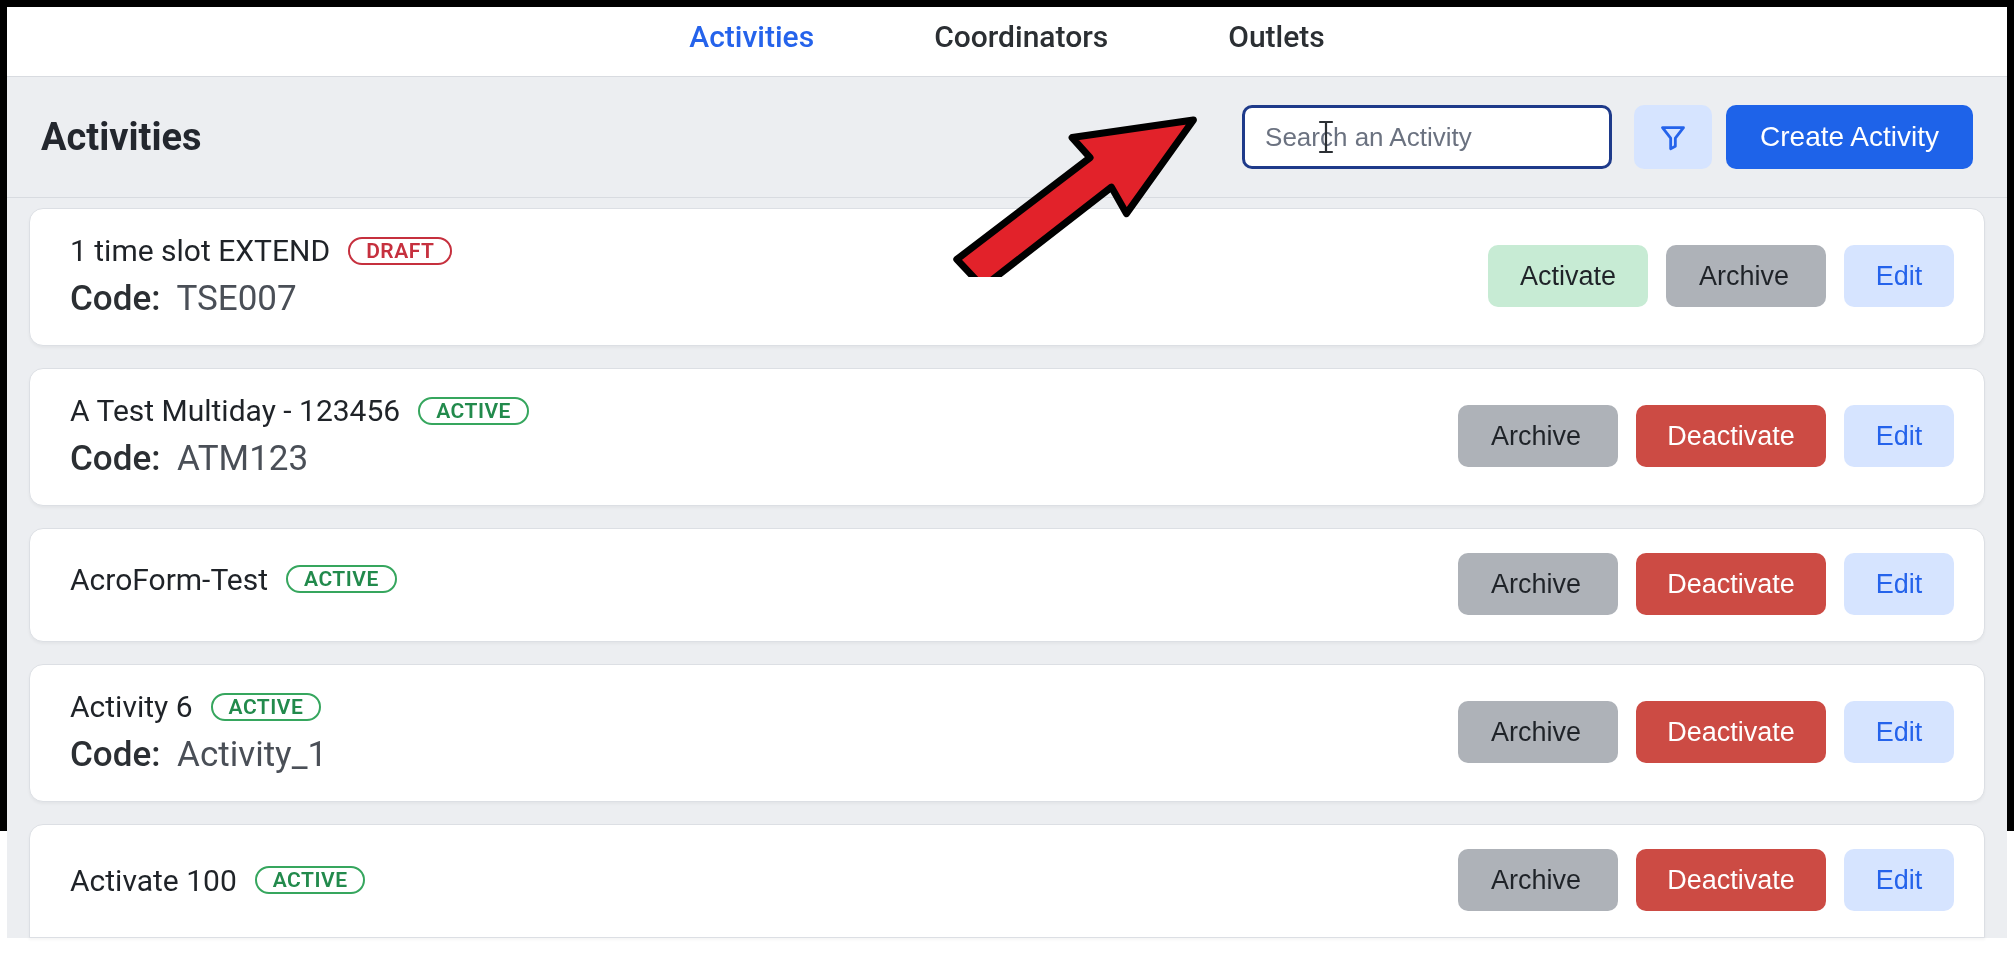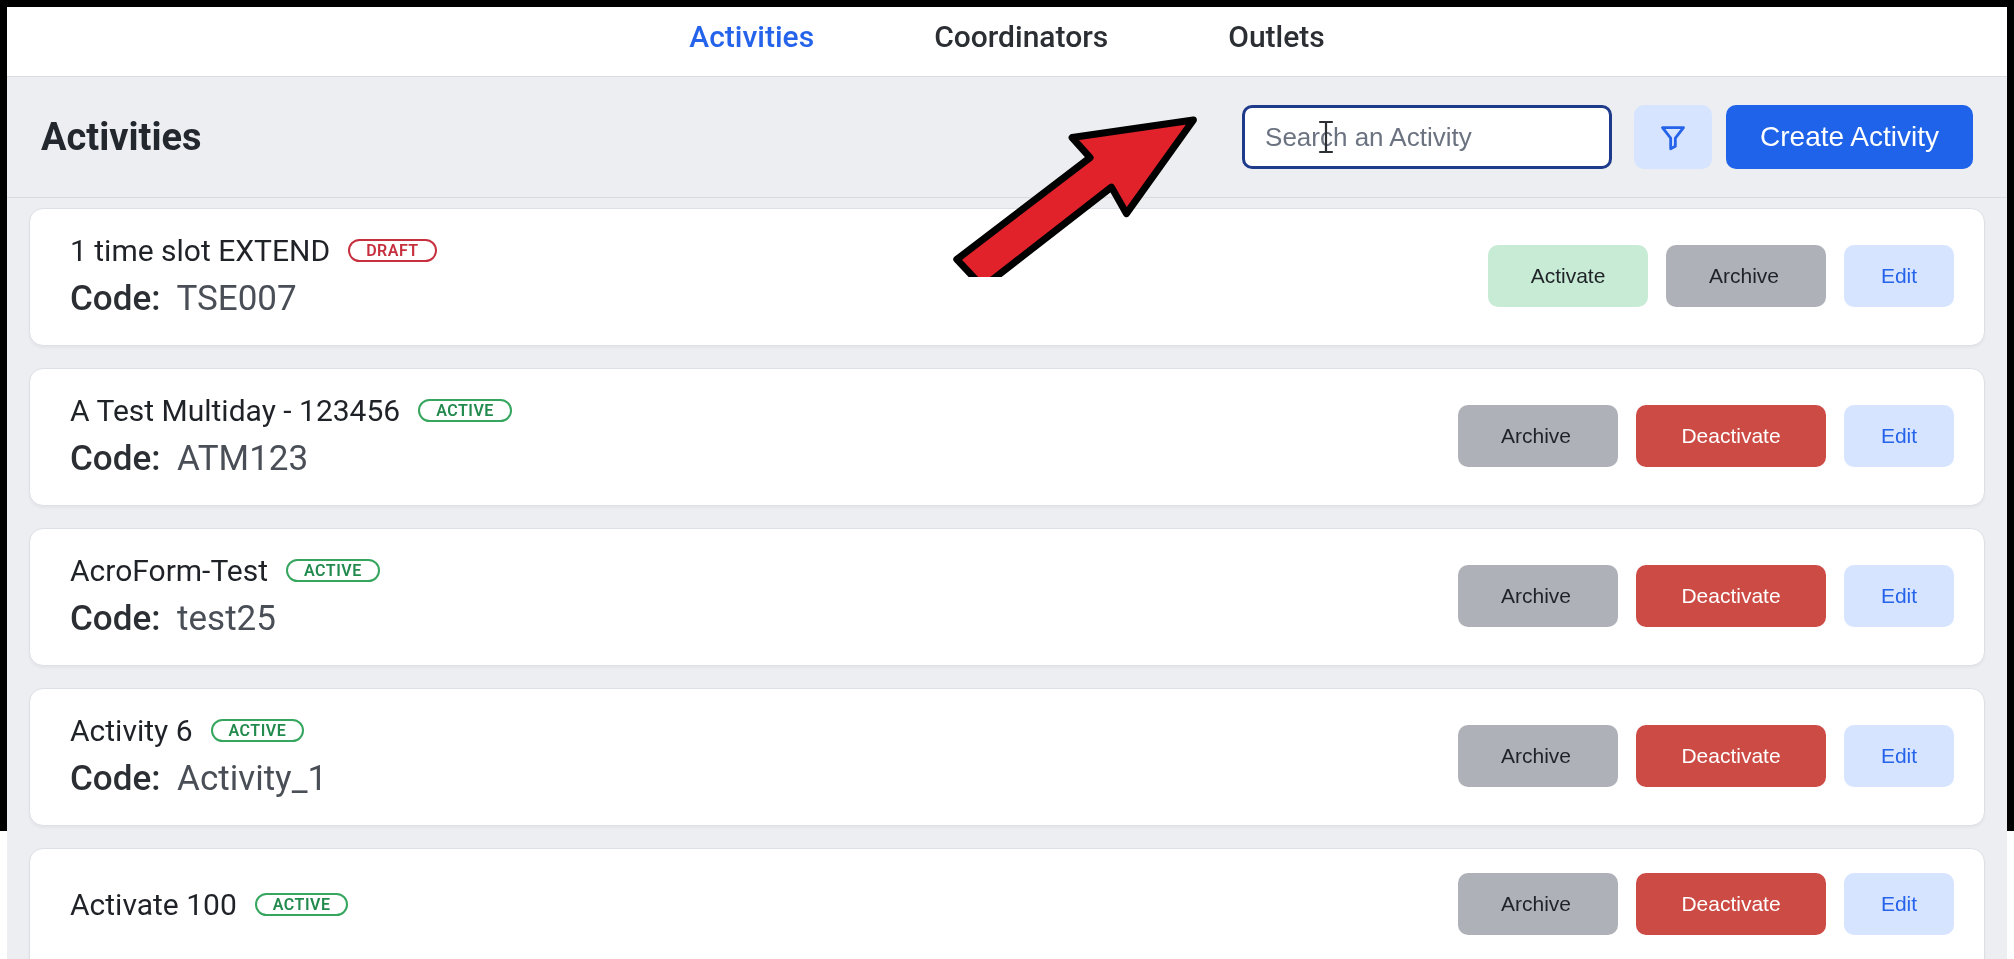--- a/index.html
+++ b/index.html
@@ -111,21 +111,21 @@
     font-size: 30px;
     font-weight: 400;
     color: #1f2328;
   }
   .status-pill {
     display: inline-flex;
     align-items: center;
     justify-content: center;
     border: 2px solid;
     border-radius: 999px;
-    font-size: 16px;
+    font-size: 21px;
     font-weight: 600;
     padding: 0 16px;
     letter-spacing: 0.5px;
   }
   .status-draft {
     color: #c6303e;
     border-color: #c6303e;
   }
   .status-active {
     color: #228a4c;
@@ -138,21 +138,21 @@
   .code-label { color: #2b2f33; font-weight:500; margin-right: 8px; }
   .card-actions {
     display: flex;
     gap: 18px;
     align-items: center;
   }
   .btn {
     height: 62px;
     border: none;
     border-radius: 10px;
-    font-size: 21px;
+    font-size: 27px;
     font-weight: 500;
     padding: 0 30px;
     cursor: pointer;
     display: flex;
     align-items: center;
     justify-content: center;
   }
   .btn-activate { background: #c7ebd4; color: #1f2328; min-width:160px;}
   .btn-archive  { background: #aeb2b8; color: #1f2328; min-width:160px;padding-left:26px;}
   .btn-deactivate { background: #cc4b44; color: #fff; min-width:190px;}
@@ -248,24 +248,20 @@
         <button class="btn btn-edit">Edit</button>
       </div>
     </div>
 
     <div class="card">
       <div class="card-left">
         <div class="title-row">
           <span class="activity-title">AcroForm-Test</span>
           <span class="status-pill status-active">ACTIVE</span>
         </div>
-        <div class="code-row">
-          <span class="code-label">Code:</span>
-          <span>test25</span>
-        </div>
       </div>
       <div class="card-actions">
         <button class="btn btn-archive">Archive</button>
         <button class="btn btn-deactivate">Deactivate</button>
         <button class="btn btn-edit">Edit</button>
       </div>
     </div>
 
     <div class="card">
       <div class="card-left">

